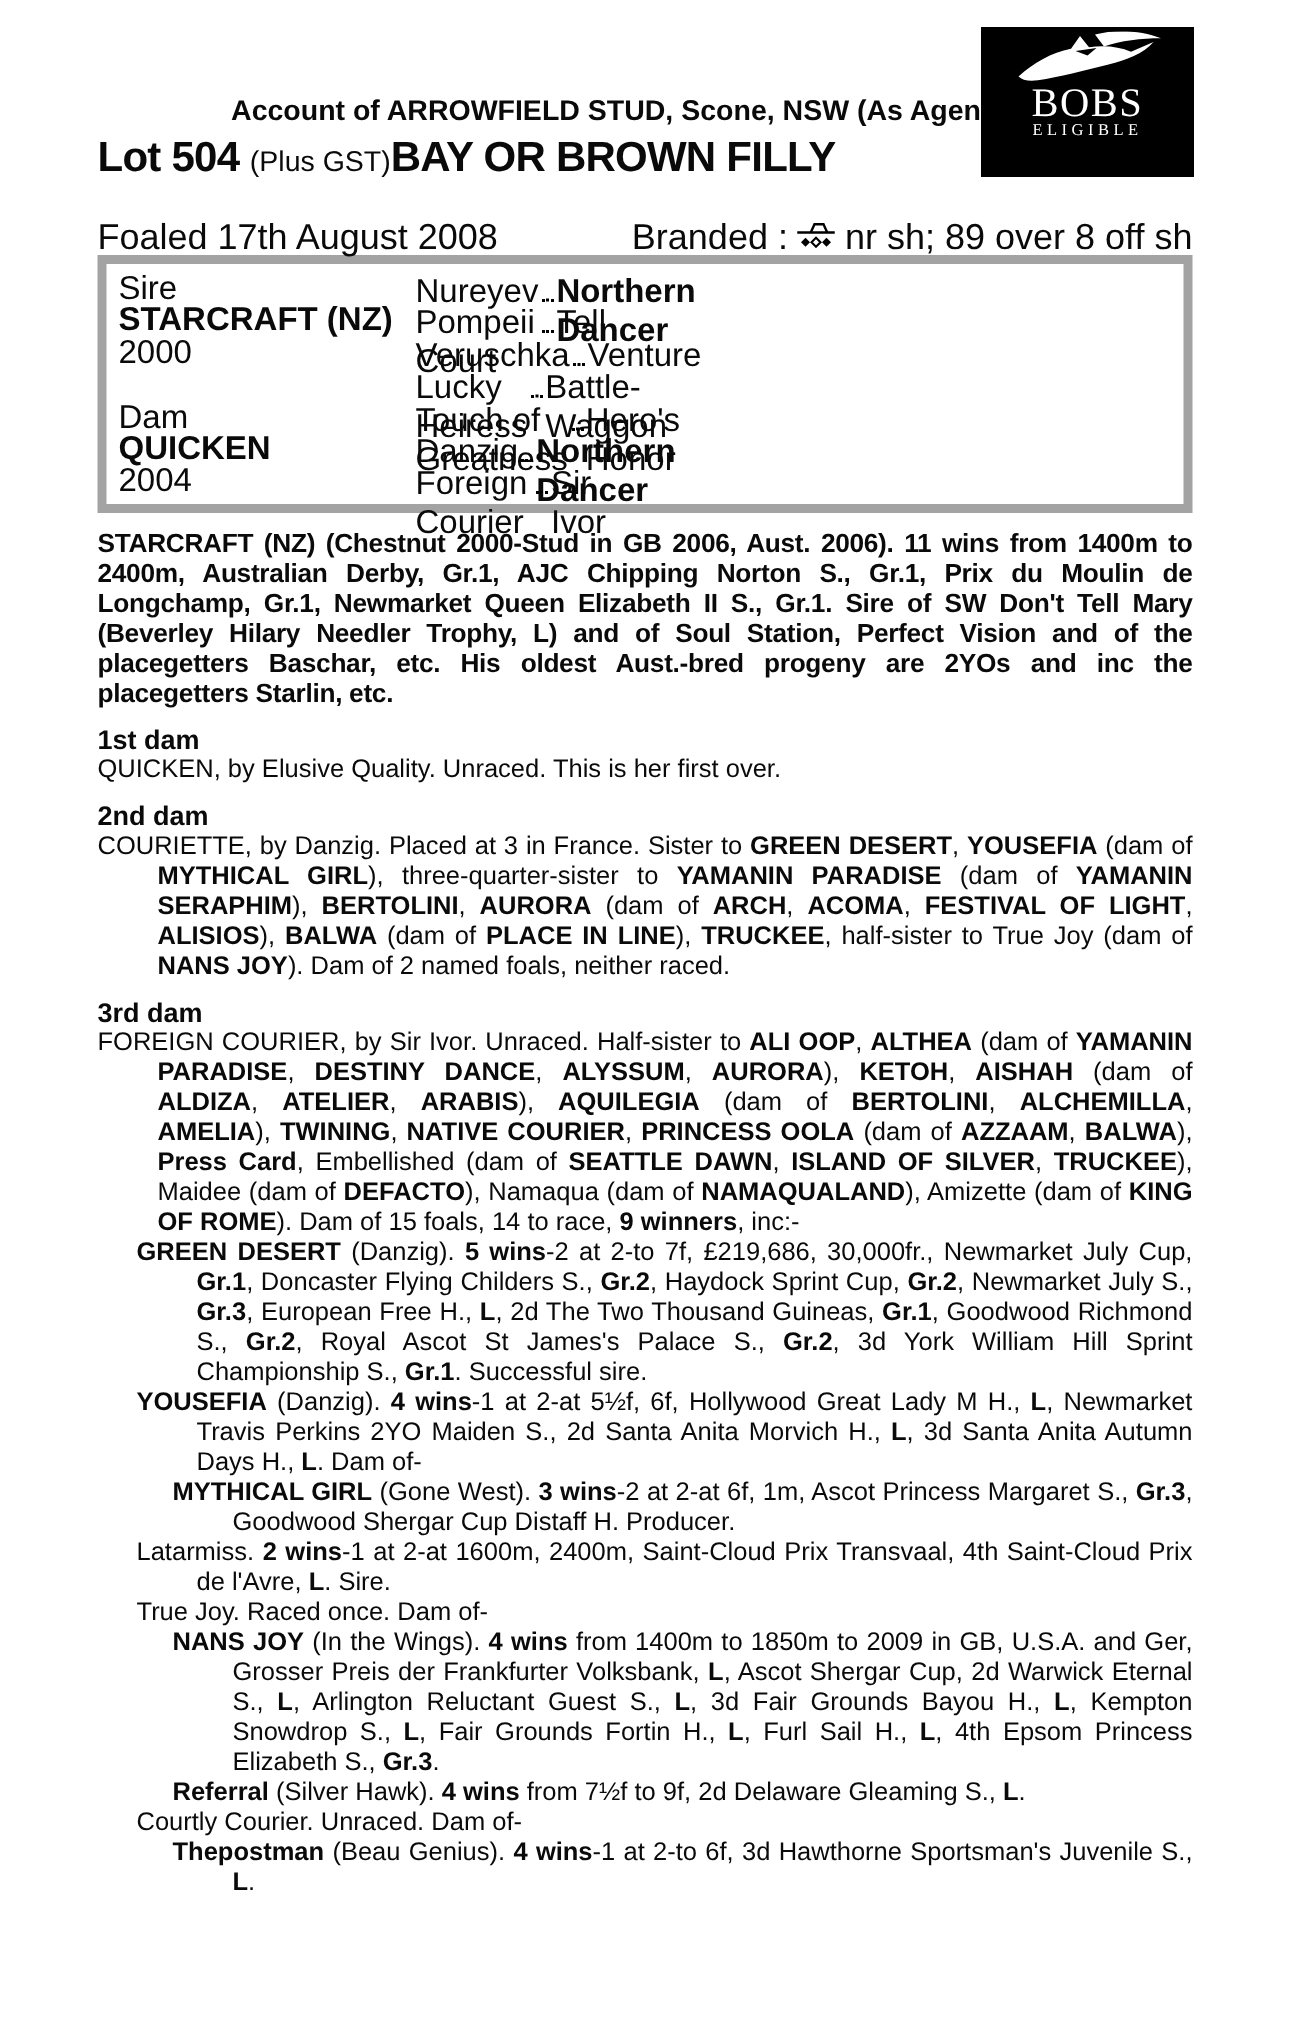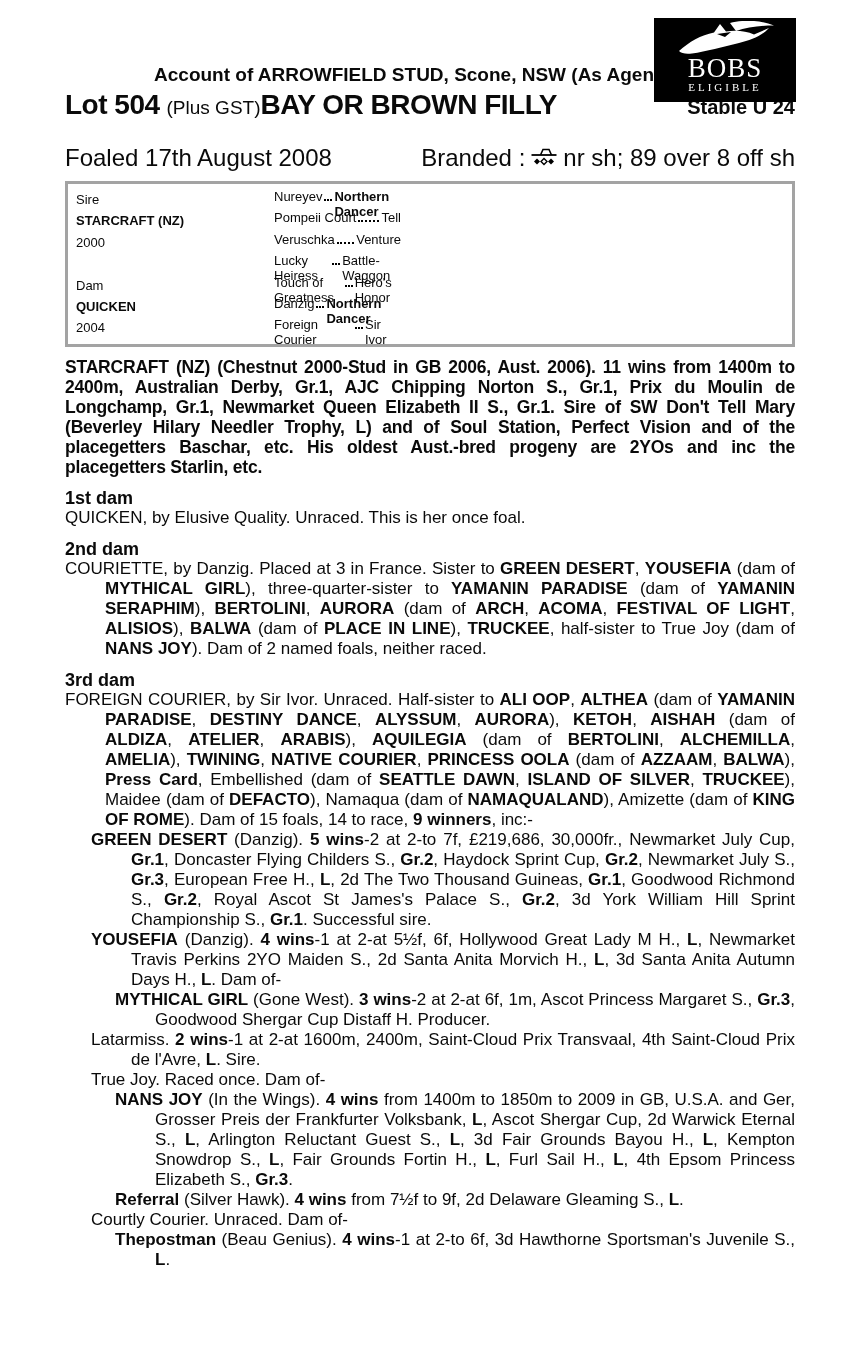--- a/index.html
+++ b/index.html
@@ -13,21 +13,21 @@
     background: #ffffff;
     padding: 0 65px;
     overflow: hidden;
   }
   
   .logo {
     position: absolute;
     top: 18px;
     right: 64px;
     width: 142px;
-    height: 84px;
+    height: 100px;
     background: #000;
     color: #fff;
     text-align: center;
     padding-top: 3px;
   }
   .logo .horse { display: block; margin: 0 auto; }
   .logo .bobs {
     font-family: "Liberation Serif", serif;
     font-size: 27px;
     line-height: 26px;
@@ -54,26 +54,26 @@
   .horse-title { font-size: 28px; font-weight: bold; letter-spacing: -0.5px; }
   .stable { margin-left: auto; font-size: 20px; font-weight: bold; }
   .foaled-line {
     display: flex; justify-content: space-between; align-items: baseline;
     font-size: 24px; margin-top: 23px; line-height: 22px;
   }
   .branded { display: flex; align-items: baseline; }
   .brand-icon { margin: 0 5px; position: relative; top: 3px; }
   
   .ped-table {
-    border: 3px solid #a3a3a3;
-    margin-top: 12px;
+    border: 6px solid #a3a3a3;
+    margin-top: 0;
     display: grid;
     grid-template-columns: 198px 172px 1fr;
     padding: 5px 8px 5px 8px;
-    font-size: 13px;
+    font-size: 22px;
   }
   .ped-line { height: 21.4px; line-height: 21.4px; white-space: nowrap; }
   .ped-col3 { padding-right: 45px; }
   .anc-row { display: flex; align-items: baseline; height: 21.4px; }
   .anc-leader {
     flex: 1;
     border-bottom: 2px dotted #000;
     margin: 0 2px 3px 2px;
     min-width: 8px;
   }
@@ -187,21 +187,21 @@
           <span class="anc-leader"></span>
           <span>Sir Ivor</span>
         </div>
       </div>
   </div>
 
   <div class="sire-summary">STARCRAFT (NZ) (Chestnut 2000-Stud in GB 2006, Aust. 2006). 11 wins from 1400m to 2400m, Australian Derby, Gr.1, AJC Chipping Norton S., Gr.1, Prix du Moulin de Longchamp, Gr.1, Newmarket Queen Elizabeth II S., Gr.1. Sire of SW Don't Tell Mary (Beverley Hilary Needler Trophy, L) and of Soul Station, Perfect Vision and of the placegetters Baschar, etc. His oldest Aust.-bred progeny are 2YOs and inc the placegetters Starlin, etc.</div>
 
   <div id="sections">
       <div class="section-heading">1st dam</div>
-      <div class="para p0"><span>QUICKEN, by Elusive Quality. Unraced. This is her once foal.</span></div>
+      <div class="para p0"><span>QUICKEN, by Elusive Quality. Unraced. This is her first over.</span></div>
       <div class="section-heading">2nd dam</div>
       <div class="para p0"><span>COURIETTE, by Danzig. Placed at 3 in France. Sister to </span><span class="b">GREEN DESERT</span><span>, </span><span class="b">YOUSEFIA</span><span> (dam of </span><span class="b">MYTHICAL GIRL</span><span>), three-quarter-sister to </span><span class="b">YAMANIN PARADISE</span><span> (dam of </span><span class="b">YAMANIN SERAPHIM</span><span>), </span><span class="b">BERTOLINI</span><span>, </span><span class="b">AURORA</span><span> (dam of </span><span class="b">ARCH</span><span>, </span><span class="b">ACOMA</span><span>, </span><span class="b">FESTIVAL OF LIGHT</span><span>, </span><span class="b">ALISIOS</span><span>), </span><span class="b">BALWA</span><span> (dam of </span><span class="b">PLACE IN LINE</span><span>), </span><span class="b">TRUCKEE</span><span>, half-sister to True Joy (dam of </span><span class="b">NANS JOY</span><span>). Dam of 2 named foals, neither raced.</span></div>
       <div class="section-heading">3rd dam</div>
       <div class="para p0"><span>FOREIGN COURIER, by Sir Ivor. Unraced. Half-sister to </span><span class="b">ALI OOP</span><span>, </span><span class="b">ALTHEA</span><span> (dam of </span><span class="b">YAMANIN PARADISE</span><span>, </span><span class="b">DESTINY DANCE</span><span>, </span><span class="b">ALYSSUM</span><span>, </span><span class="b">AURORA</span><span>), </span><span class="b">KETOH</span><span>, </span><span class="b">AISHAH</span><span> (dam of </span><span class="b">ALDIZA</span><span>, </span><span class="b">ATELIER</span><span>, </span><span class="b">ARABIS</span><span>), </span><span class="b">AQUILEGIA</span><span> (dam of </span><span class="b">BERTOLINI</span><span>, </span><span class="b">ALCHEMILLA</span><span>, </span><span class="b">AMELIA</span><span>), </span><span class="b">TWINING</span><span>, </span><span class="b">NATIVE COURIER</span><span>, </span><span class="b">PRINCESS OOLA</span><span> (dam of </span><span class="b">AZZAAM</span><span>, </span><span class="b">BALWA</span><span>), </span><span class="b">Press Card</span><span>, Embellished (dam of </span><span class="b">SEATTLE DAWN</span><span>, </span><span class="b">ISLAND OF SILVER</span><span>, </span><span class="b">TRUCKEE</span><span>), Maidee (dam of </span><span class="b">DEFACTO</span><span>), Namaqua (dam of </span><span class="b">NAMAQUALAND</span><span>), Amizette (dam of </span><span class="b">KING OF ROME</span><span>). Dam of 15 foals, 14 to race, </span><span class="b">9 winners</span><span>, inc:-</span></div>
       <div class="para p1"><span class="b">GREEN DESERT</span><span> (Danzig). </span><span class="b">5 wins</span><span>-2 at 2-to 7f, £219,686, 30,000fr., Newmarket July Cup, </span><span class="b">Gr.1</span><span>, Doncaster Flying Childers S., </span><span class="b">Gr.2</span><span>, Haydock Sprint Cup, </span><span class="b">Gr.2</span><span>, Newmarket July S., </span><span class="b">Gr.3</span><span>, European Free H., </span><span class="b">L</span><span>, 2d The Two Thousand Guineas, </span><span class="b">Gr.1</span><span>, Goodwood Richmond S., </span><span class="b">Gr.2</span><span>, Royal Ascot St James's Palace S., </span><span class="b">Gr.2</span><span>, 3d York William Hill Sprint Championship S., </span><span class="b">Gr.1</span><span>. Successful sire.</span></div>
       <div class="para p1"><span class="b">YOUSEFIA</span><span> (Danzig). </span><span class="b">4 wins</span><span>-1 at 2-at 5½f, 6f, Hollywood Great Lady M H., </span><span class="b">L</span><span>, Newmarket Travis Perkins 2YO Maiden S., 2d Santa Anita Morvich H., </span><span class="b">L</span><span>, 3d Santa Anita Autumn Days H., </span><span class="b">L</span><span>. Dam of-</span></div>
       <div class="para p2"><span class="b">MYTHICAL GIRL</span><span> (Gone West). </span><span class="b">3 wins</span><span>-2 at 2-at 6f, 1m, Ascot Princess Margaret S., </span><span class="b">Gr.3</span><span>, Goodwood Shergar Cup Distaff H. Producer.</span></div>
       <div class="para p1"><span>Latarmiss. </span><span class="b">2 wins</span><span>-1 at 2-at 1600m, 2400m, Saint-Cloud Prix Transvaal, 4th Saint-Cloud Prix de l'Avre, </span><span class="b">L</span><span>. Sire.</span></div>
       <div class="para p1"><span>True Joy. Raced once. Dam of-</span></div>
       <div class="para p2"><span class="b">NANS JOY</span><span> (In the Wings). </span><span class="b">4 wins</span><span> from 1400m to 1850m to 2009 in GB, U.S.A. and Ger, Grosser Preis der Frankfurter Volksbank, </span><span class="b">L</span><span>, Ascot Shergar Cup, 2d Warwick Eternal S., </span><span class="b">L</span><span>, Arlington Reluctant Guest S., </span><span class="b">L</span><span>, 3d Fair Grounds Bayou H., </span><span class="b">L</span><span>, Kempton Snowdrop S., </span><span class="b">L</span><span>, Fair Grounds Fortin H., </span><span class="b">L</span><span>, Furl Sail H., </span><span class="b">L</span><span>, 4th Epsom Princess Elizabeth S., </span><span class="b">Gr.3</span><span>.</span></div>

